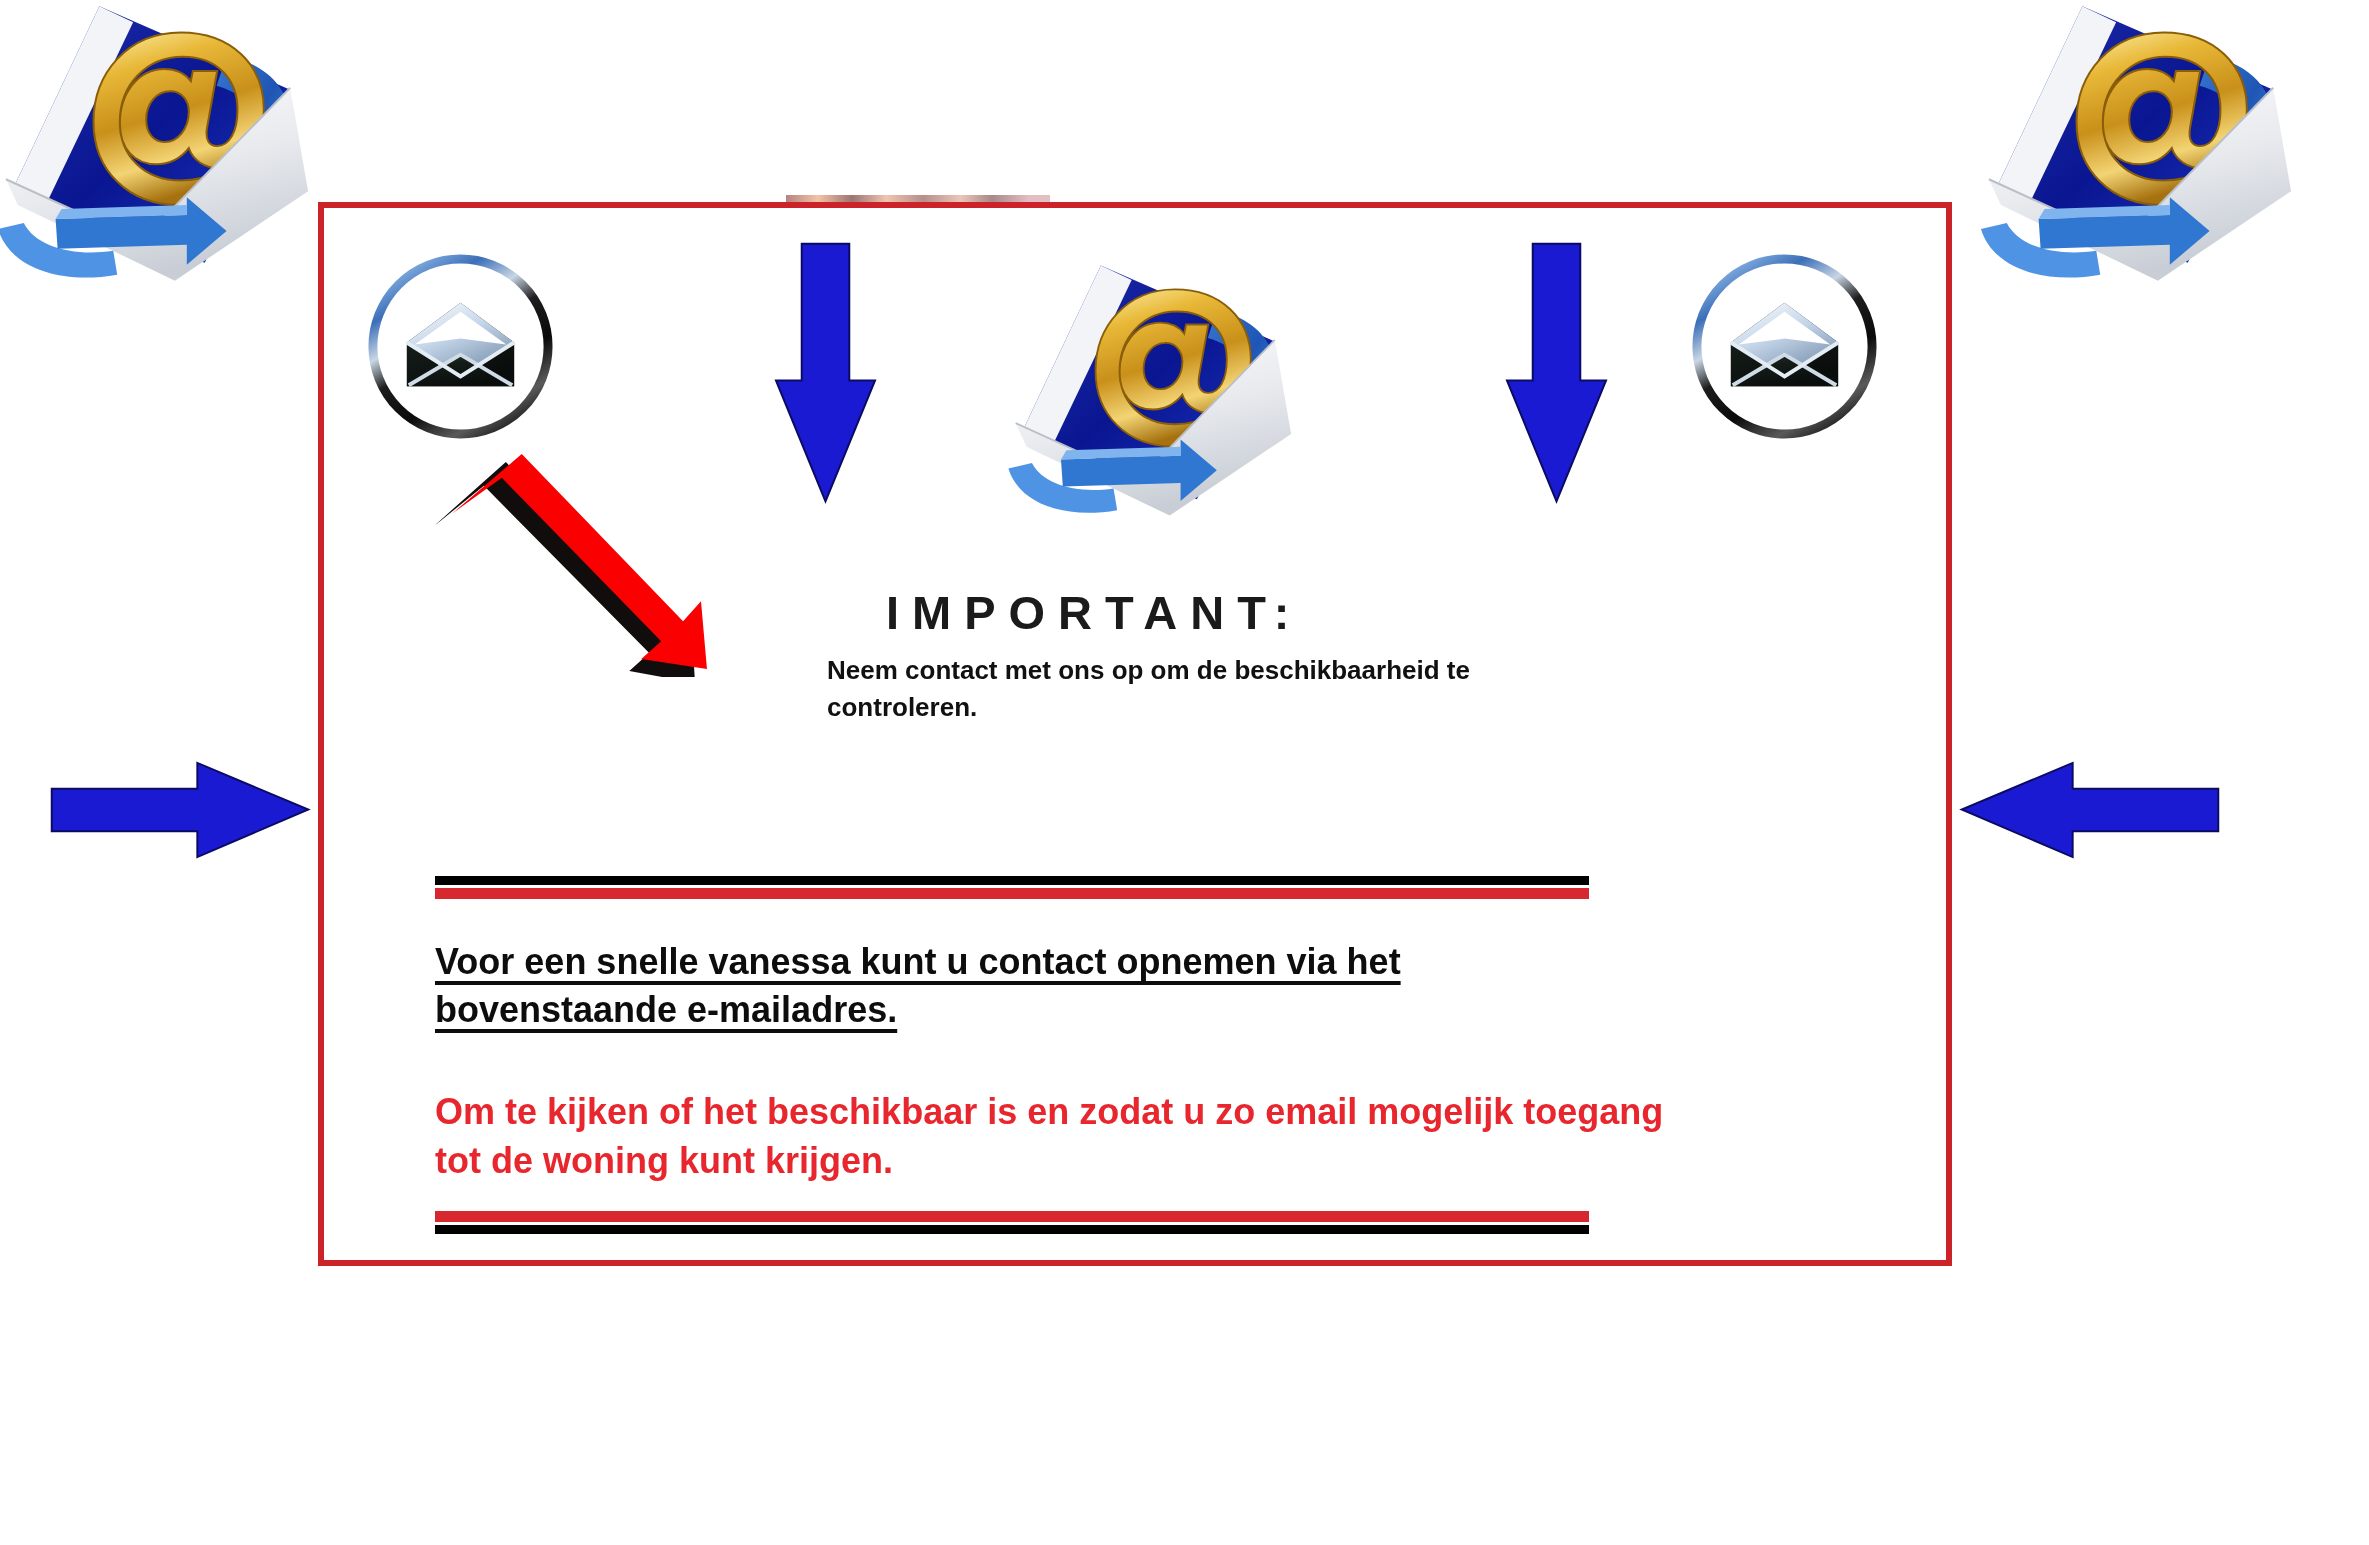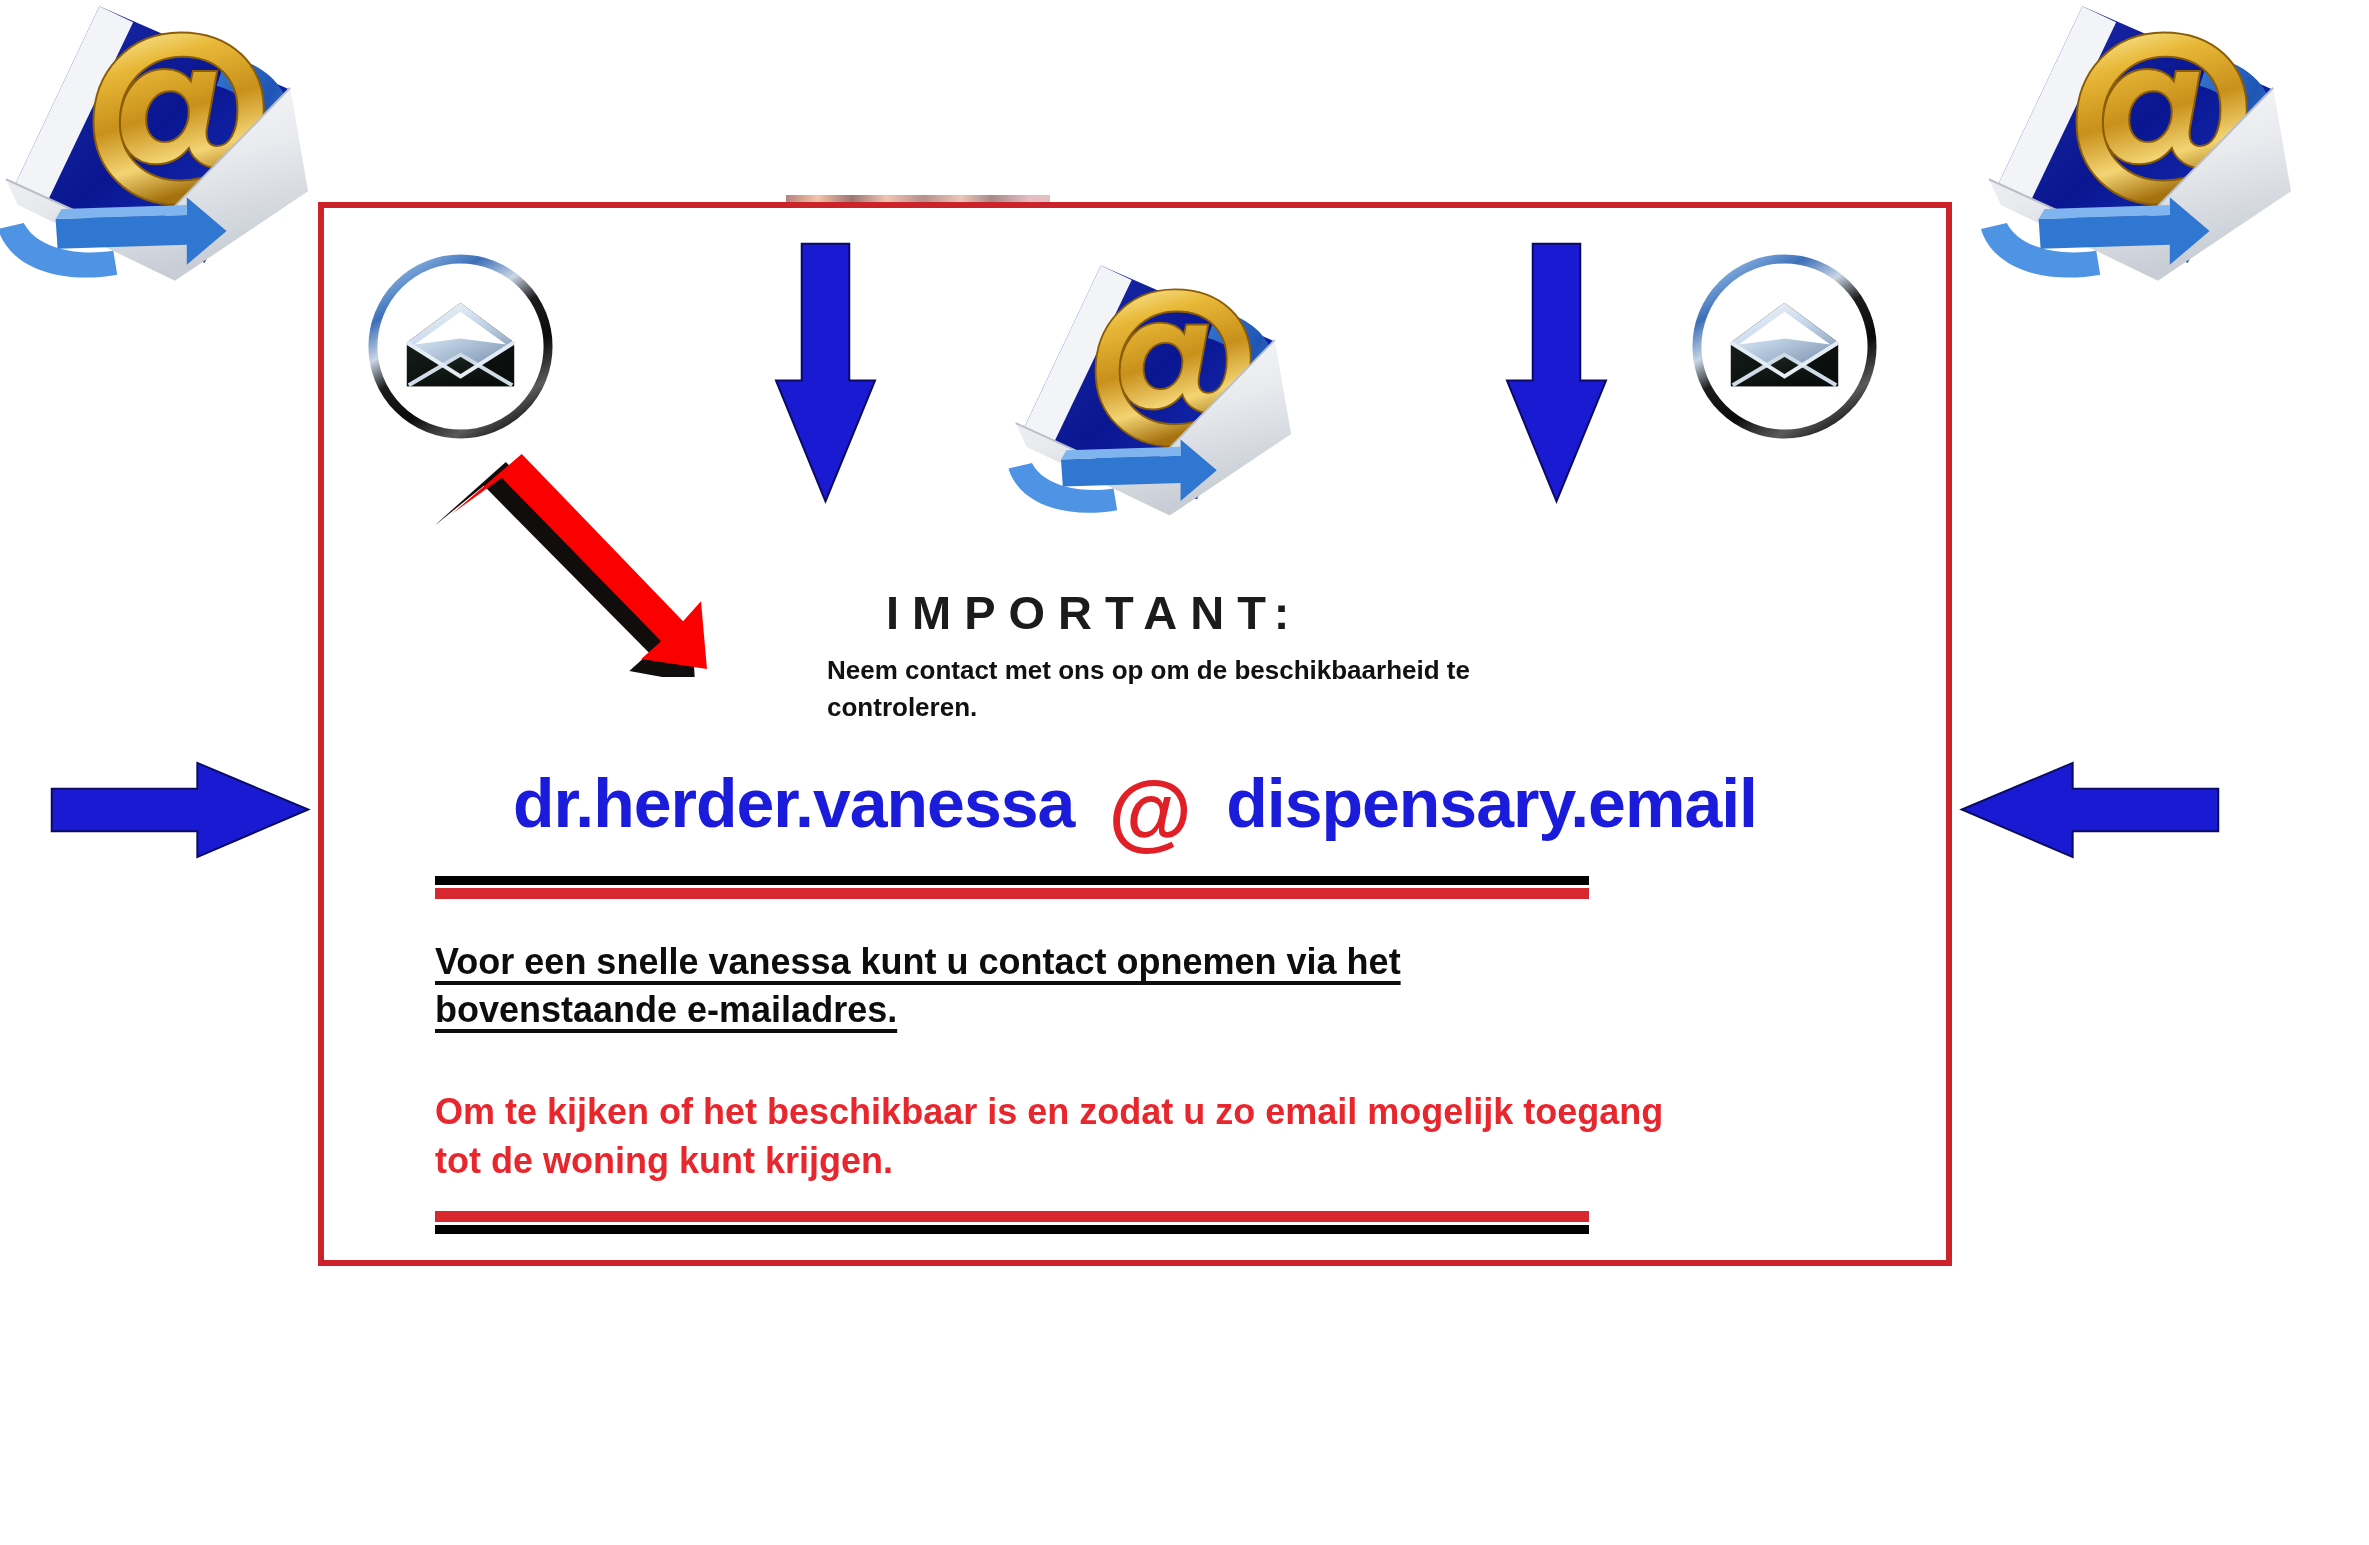--- a/index.html
+++ b/index.html
@@ -374,25 +374,20 @@
   <div class="arrow" style="left:1958px; top:758px; width:264px; height:104px;">
     <svg viewBox="0 0 265 105" xmlns="http://www.w3.org/2000/svg">
       <path d="M262 31 L115 31 L115 5 L3 52 L115 100 L115 74 L262 74 Z" fill="#1a1ad2" stroke="#0b0b64" stroke-width="2"></path>
     </svg>
   </div>
 
   <div id="important-heading">IMPORTANT:</div>
 
   <div id="important-sub">Neem contact met ons op om de beschikbaarheid te controleren.</div>
 
-  <div id="email-row">
-    <span class="email-part">dr.herder.vanessa</span>
-    <span id="email-at">@</span>
-    <span class="email-part">dispensary.email</span>
-  </div>
 
   <div class="rule-pair" style="left:435px; top:876px; width:1154px;">
     <div class="rule-black"></div>
     <div class="rule-gap"></div>
     <div class="rule-red"></div>
   </div>
 
   <div id="paragraph-underlined">
     <span>Voor een snelle vanessa kunt u contact opnemen via het bovenstaande e-mailadres.</span>
   </div>

